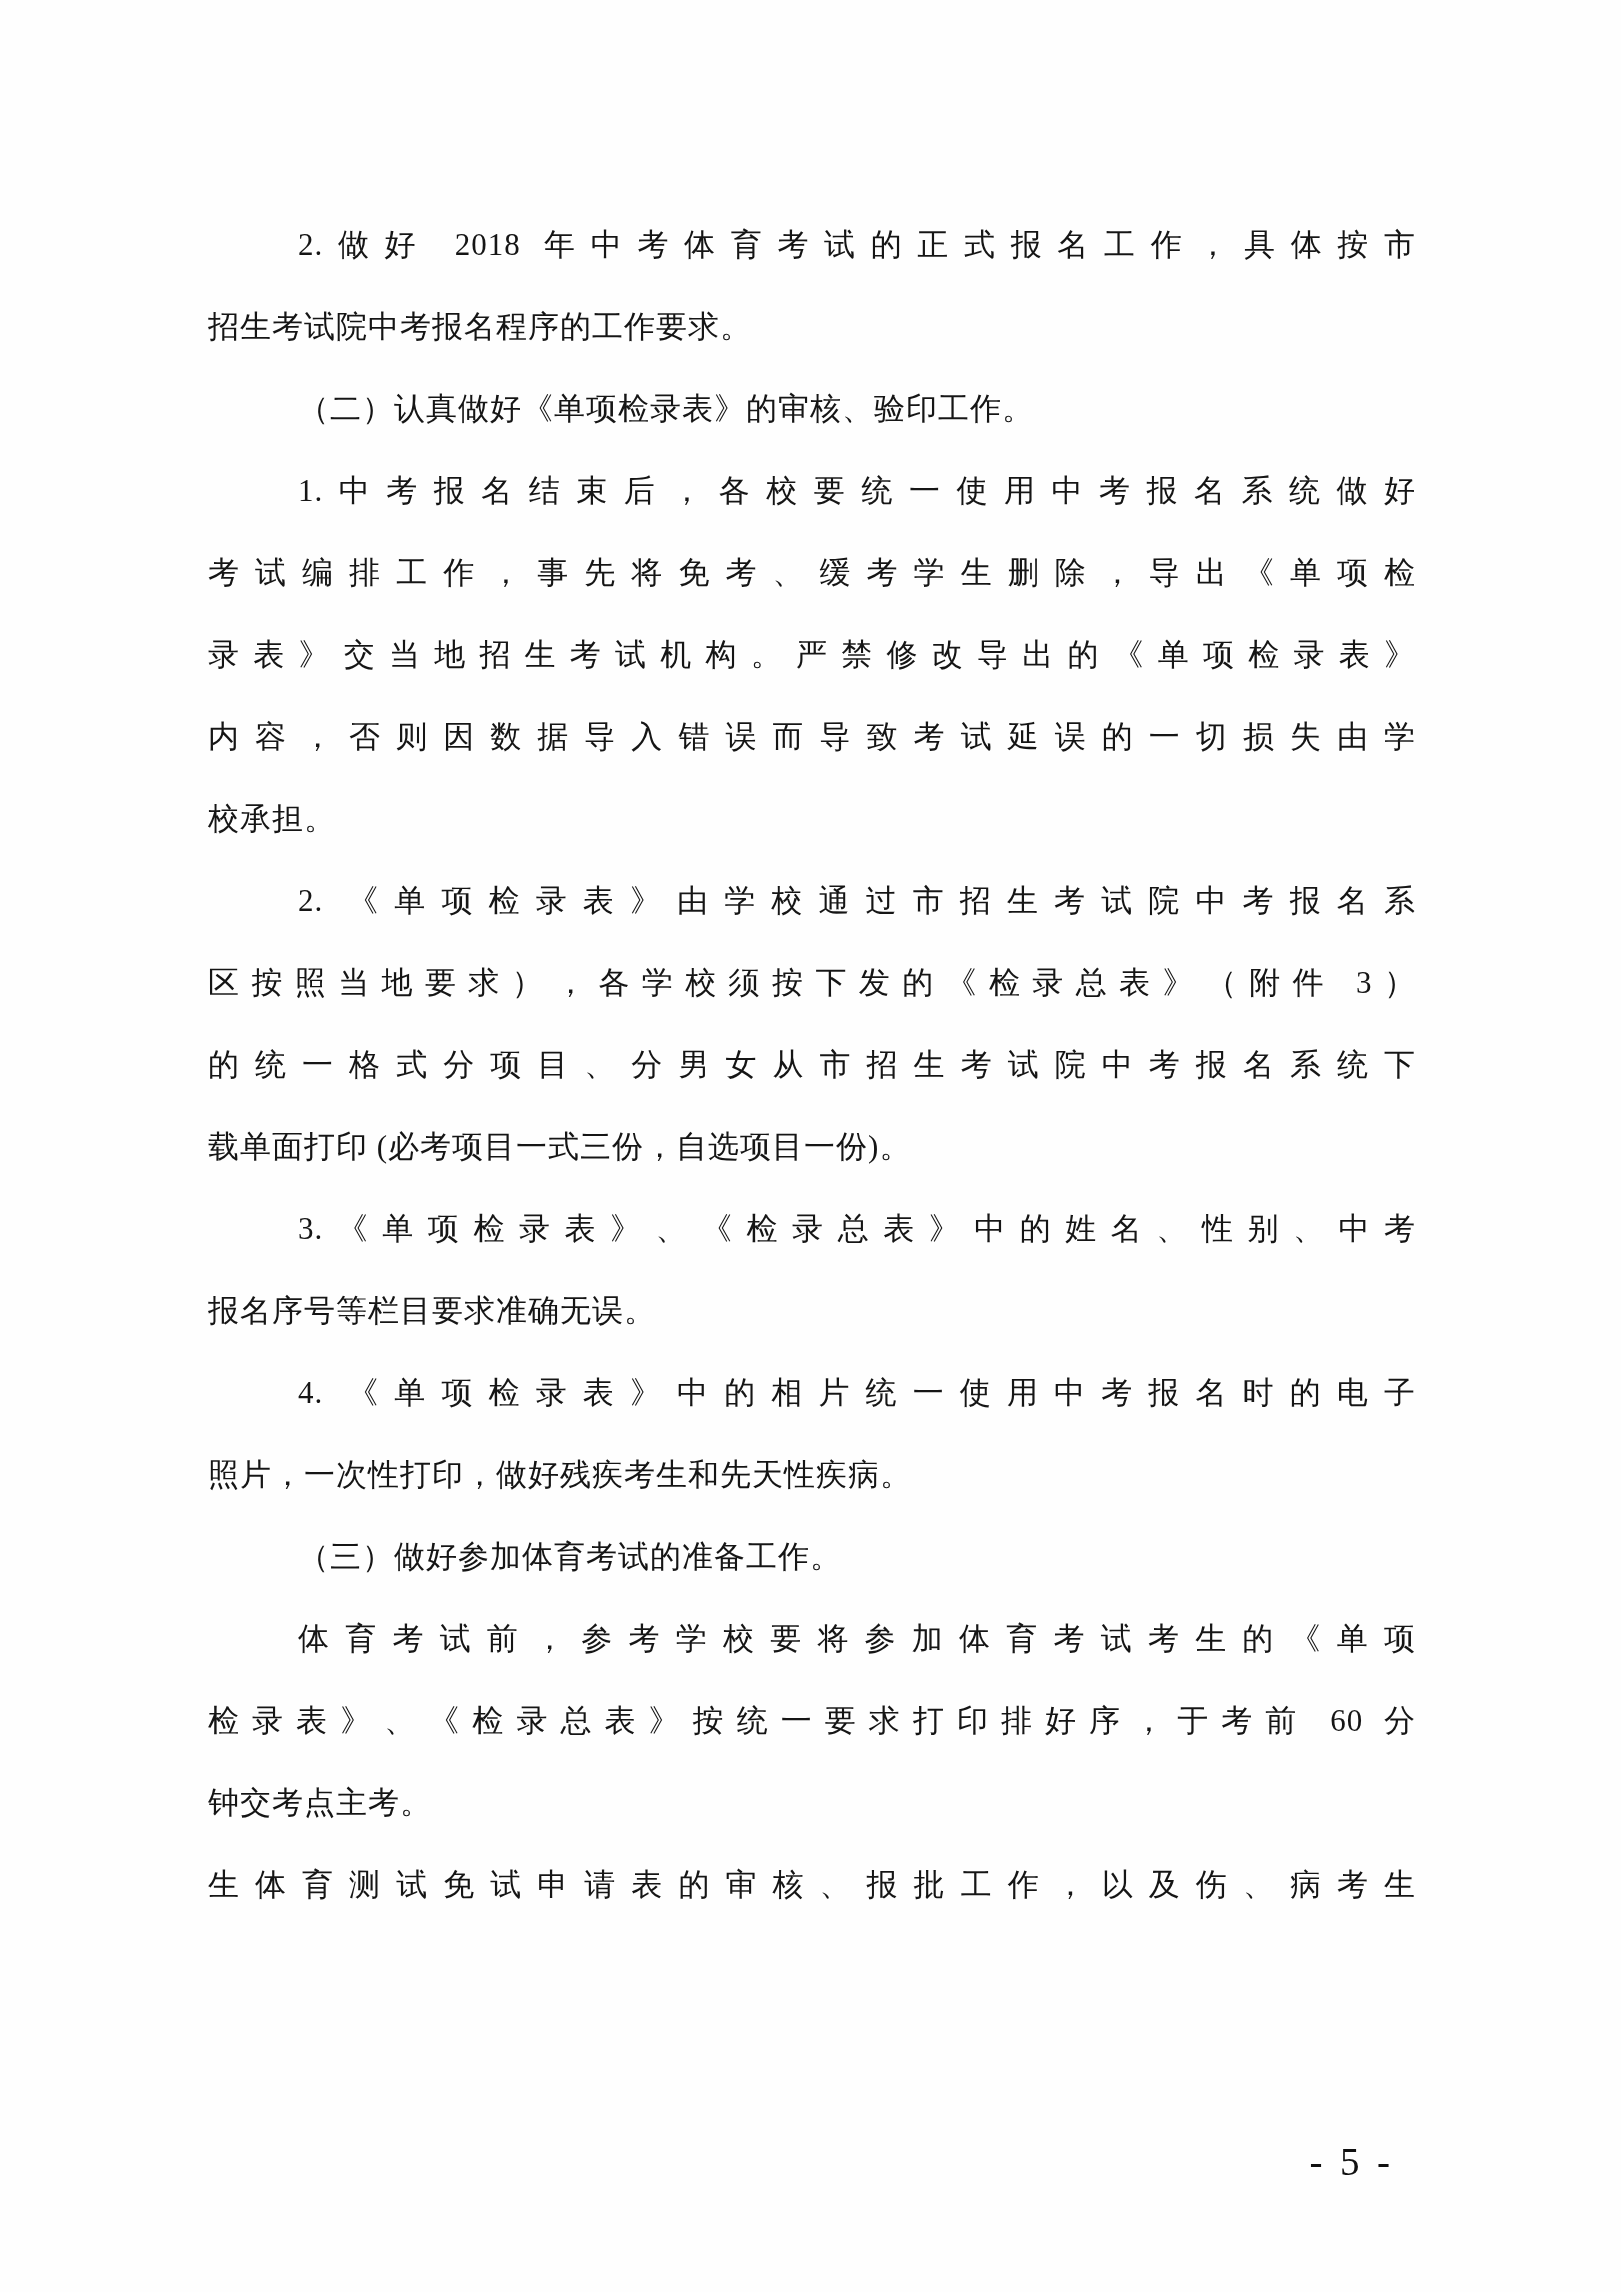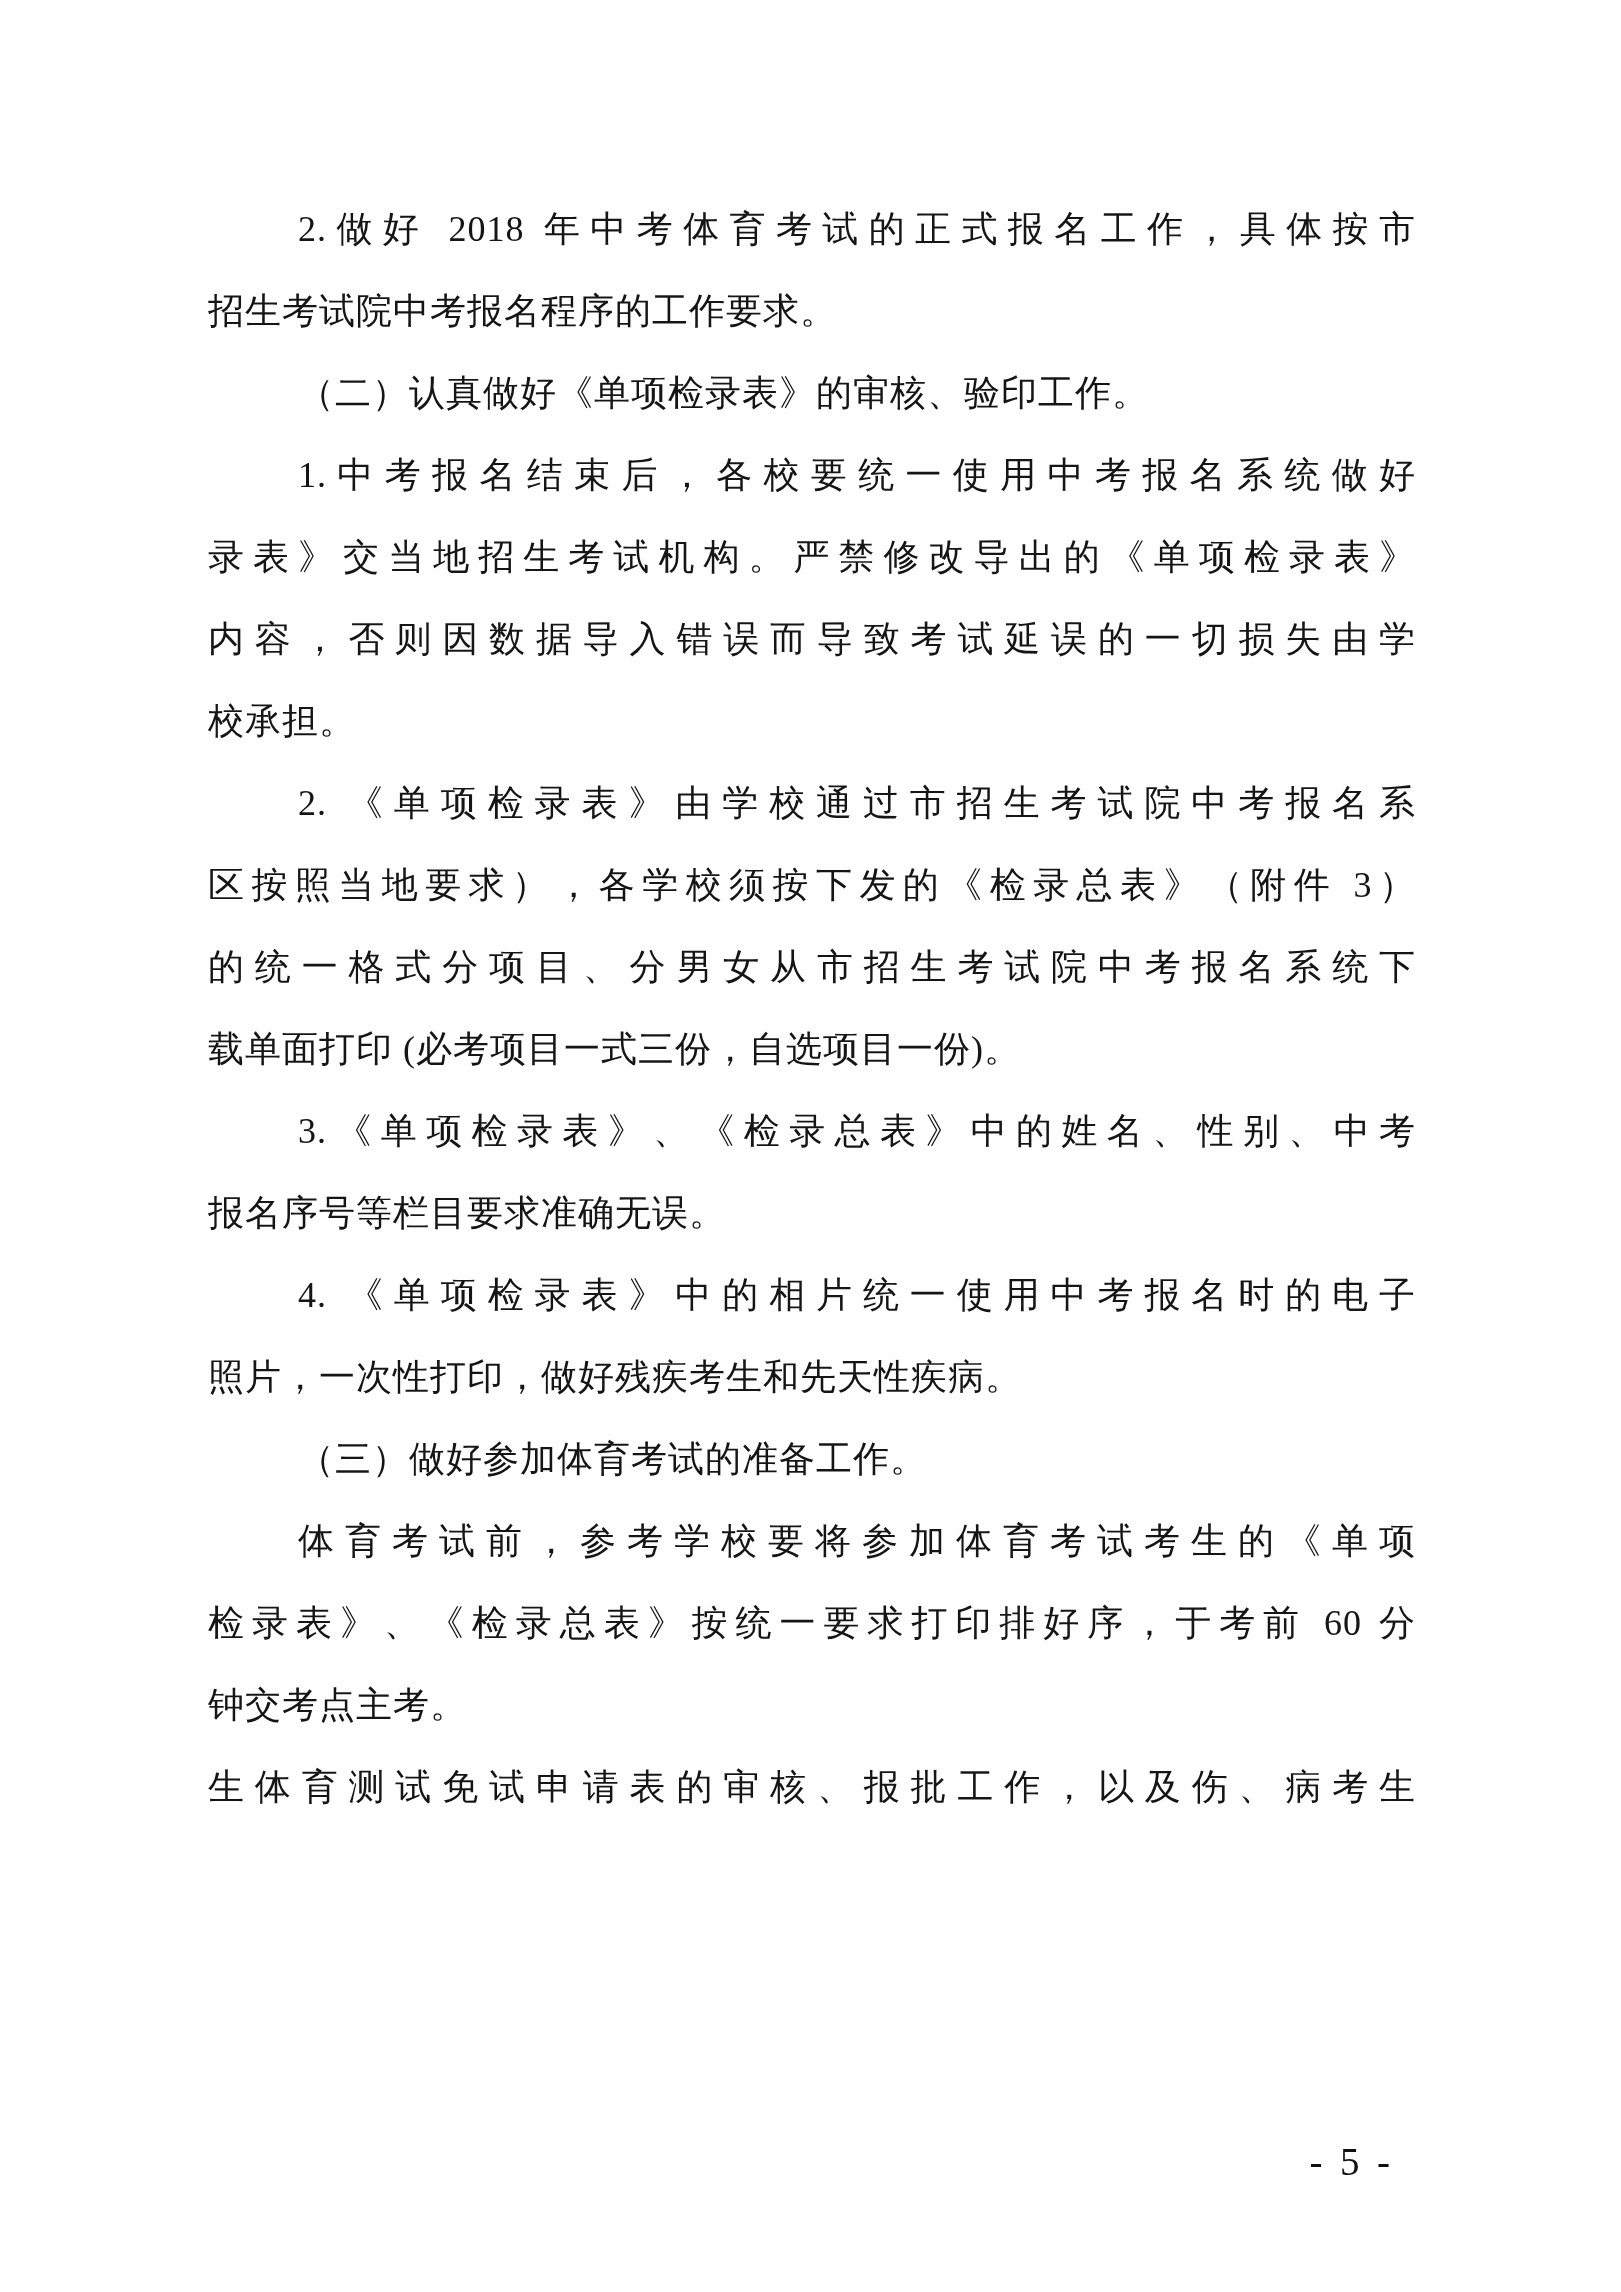--- a/index.html
+++ b/index.html
@@ -11,24 +11,24 @@
     position: relative;
     width: 1621px;
     height: 2293px;
     background: #fefefe;
     color: #151515;
     font-family: "Liberation Serif", "DejaVu Serif", serif;
     overflow: hidden;
   }
   .text-block {
     position: absolute;
-    top: 188px;
+    top: 204px;
     left: 208px;
     width: 1208px;
-    font-size: 36px;
+    font-size: 31px;
     line-height: 82px;
     letter-spacing: 1px;
   }
   .line {
     height: 82px;
     text-align: justify;
     text-align-last: left;
     white-space: nowrap;
   }
   .line.fill {
@@ -49,20 +49,21 @@
 </style>
 </head>
 <body>
 
 <div class="page">
   <div class="text-block" id="lines-container">
       <div class="line indent fill">2.做好 2018 年中考体育考试的正式报名工作，具体按市</div>
       <div class="line">招生考试院中考报名程序的工作要求。</div>
       <div class="line indent">（二）认真做好《单项检录表》的审核、验印工作。</div>
       <div class="line indent fill">1.中考报名结束后，各校要统一使用中考报名系统做好</div>
+      <div class="line fill">考试编排工作，事先将免考、缓考学生删除，导出《单项检</div>
       <div class="line fill">录表》交当地招生考试机构。严禁修改导出的《单项检录表》</div>
       <div class="line fill">内容，否则因数据导入错误而导致考试延误的一切损失由学</div>
       <div class="line">校承担。</div>
       <div class="line indent fill">2. 《单项检录表》由学校通过市招生考试院中考报名系</div>
       <div class="line fill">区按照当地要求），各学校须按下发的《检录总表》（附件 3）</div>
       <div class="line fill">的统一格式分项目、分男女从市招生考试院中考报名系统下</div>
       <div class="line">载单面打印 (必考项目一式三份，自选项目一份)。</div>
       <div class="line indent fill">3.《单项检录表》、《检录总表》中的姓名、性别、中考</div>
       <div class="line">报名序号等栏目要求准确无误。</div>
       <div class="line indent fill">4. 《单项检录表》中的相片统一使用中考报名时的电子</div>

